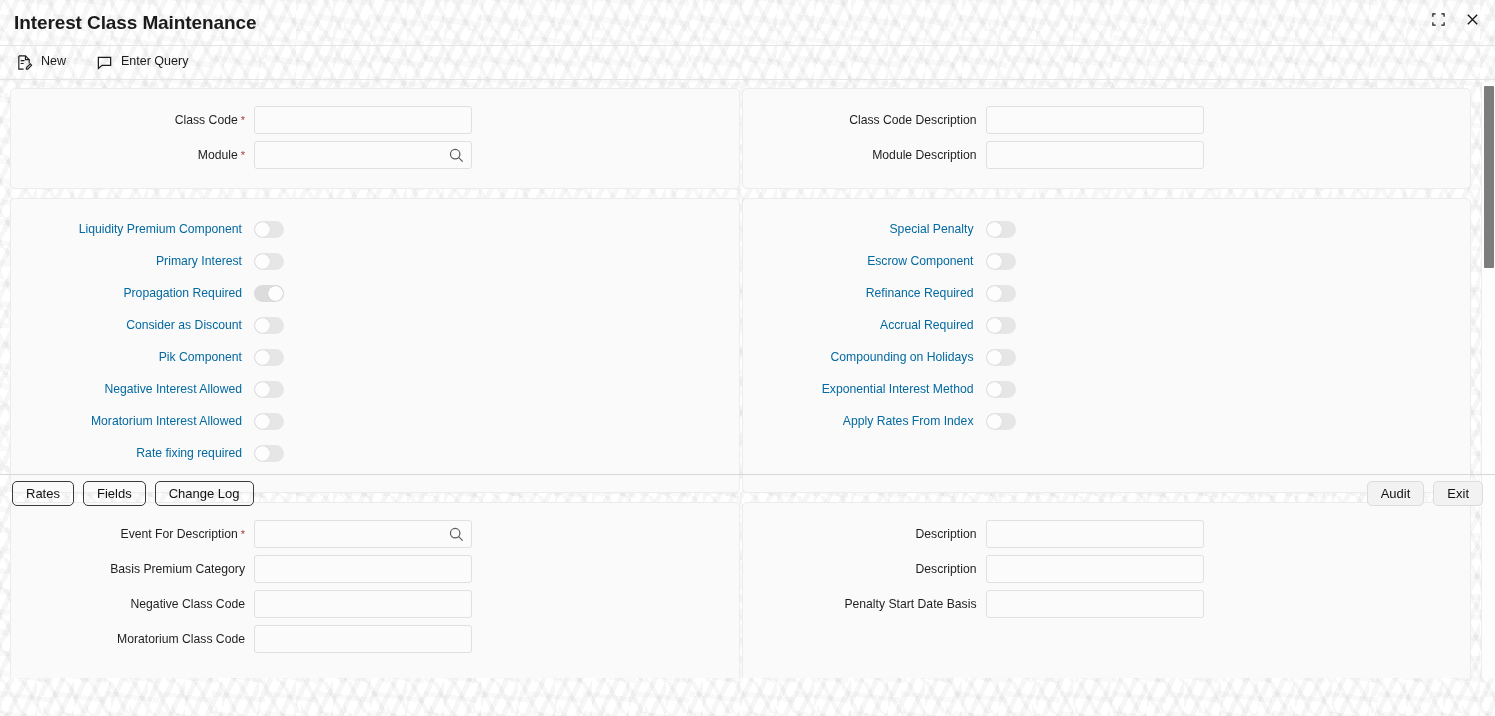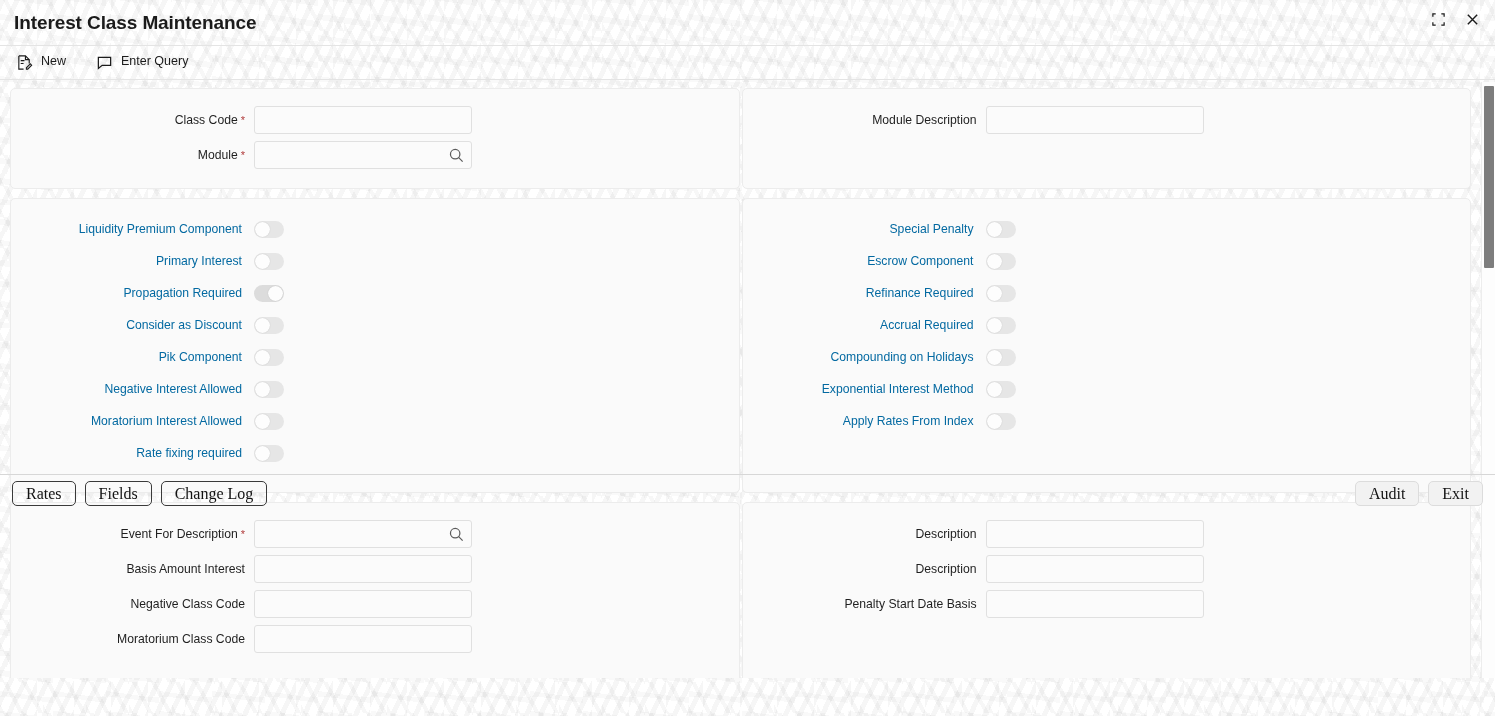--- a/index.html
+++ b/index.html
@@ -230,22 +230,22 @@
   .footer .left, .footer .right {
     display: flex;
     align-items: center;
     gap: 9px;
   }
   .footer .right { margin-left: auto; }
   .btn {
     height: 25px;
     padding: 0 13px;
     border-radius: 5px;
-    font-size: 16px;
-    font-family: Liberation Serif, serif;
+    font-size: 13px;
+    font-family: Liberation Sans, sans-serif;
     cursor: pointer;
     color: #121212;
     background: transparent;
     border: 1px solid #3a3a3a;
     display: flex;
     align-items: center;
   }
   .btn.soft {
     border: 1px solid #dcdcdc;
     background: #f2f2f2;
@@ -319,20 +319,26 @@
                 <circle cx="7.6" cy="7.6" r="5"></circle>
                   <path d="M11.3 11.3L15.5 15.5"></path>
               </svg>
             </span>
           </div>
         </div>
       </div>
 
       <div class="panel s1">
         <div class="frow">
+          <div class="flabel">Class Code Description</div>
+          <div class="finput">
+            <input type="text" value="" style="">
+          </div>
+        </div>
+        <div class="frow">
           <div class="flabel">Module Description</div>
           <div class="finput">
             <input type="text" value="" style="">
           </div>
         </div>
       </div>
 
     </div>
 
     <div class="panel-row">
@@ -446,21 +452,21 @@
             <input type="text" value="" style="">
             <span class="lov">
               <svg width="17" height="17" viewBox="0 0 18 18" fill="none" stroke="#5b5b5b" stroke-width="1.3">
                 <circle cx="7.6" cy="7.6" r="5"></circle>
                   <path d="M11.3 11.3L15.5 15.5"></path>
               </svg>
             </span>
           </div>
         </div>
         <div class="frow">
-          <div class="flabel">Basis Amount Interest</div>
+          <div class="flabel">Basis Premium Category</div>
           <div class="finput">
             <input type="text" value="" style="">
           </div>
         </div>
         <div class="frow">
           <div class="flabel">Negative Class Code</div>
           <div class="finput">
             <input type="text" value="" style="">
           </div>
         </div>

